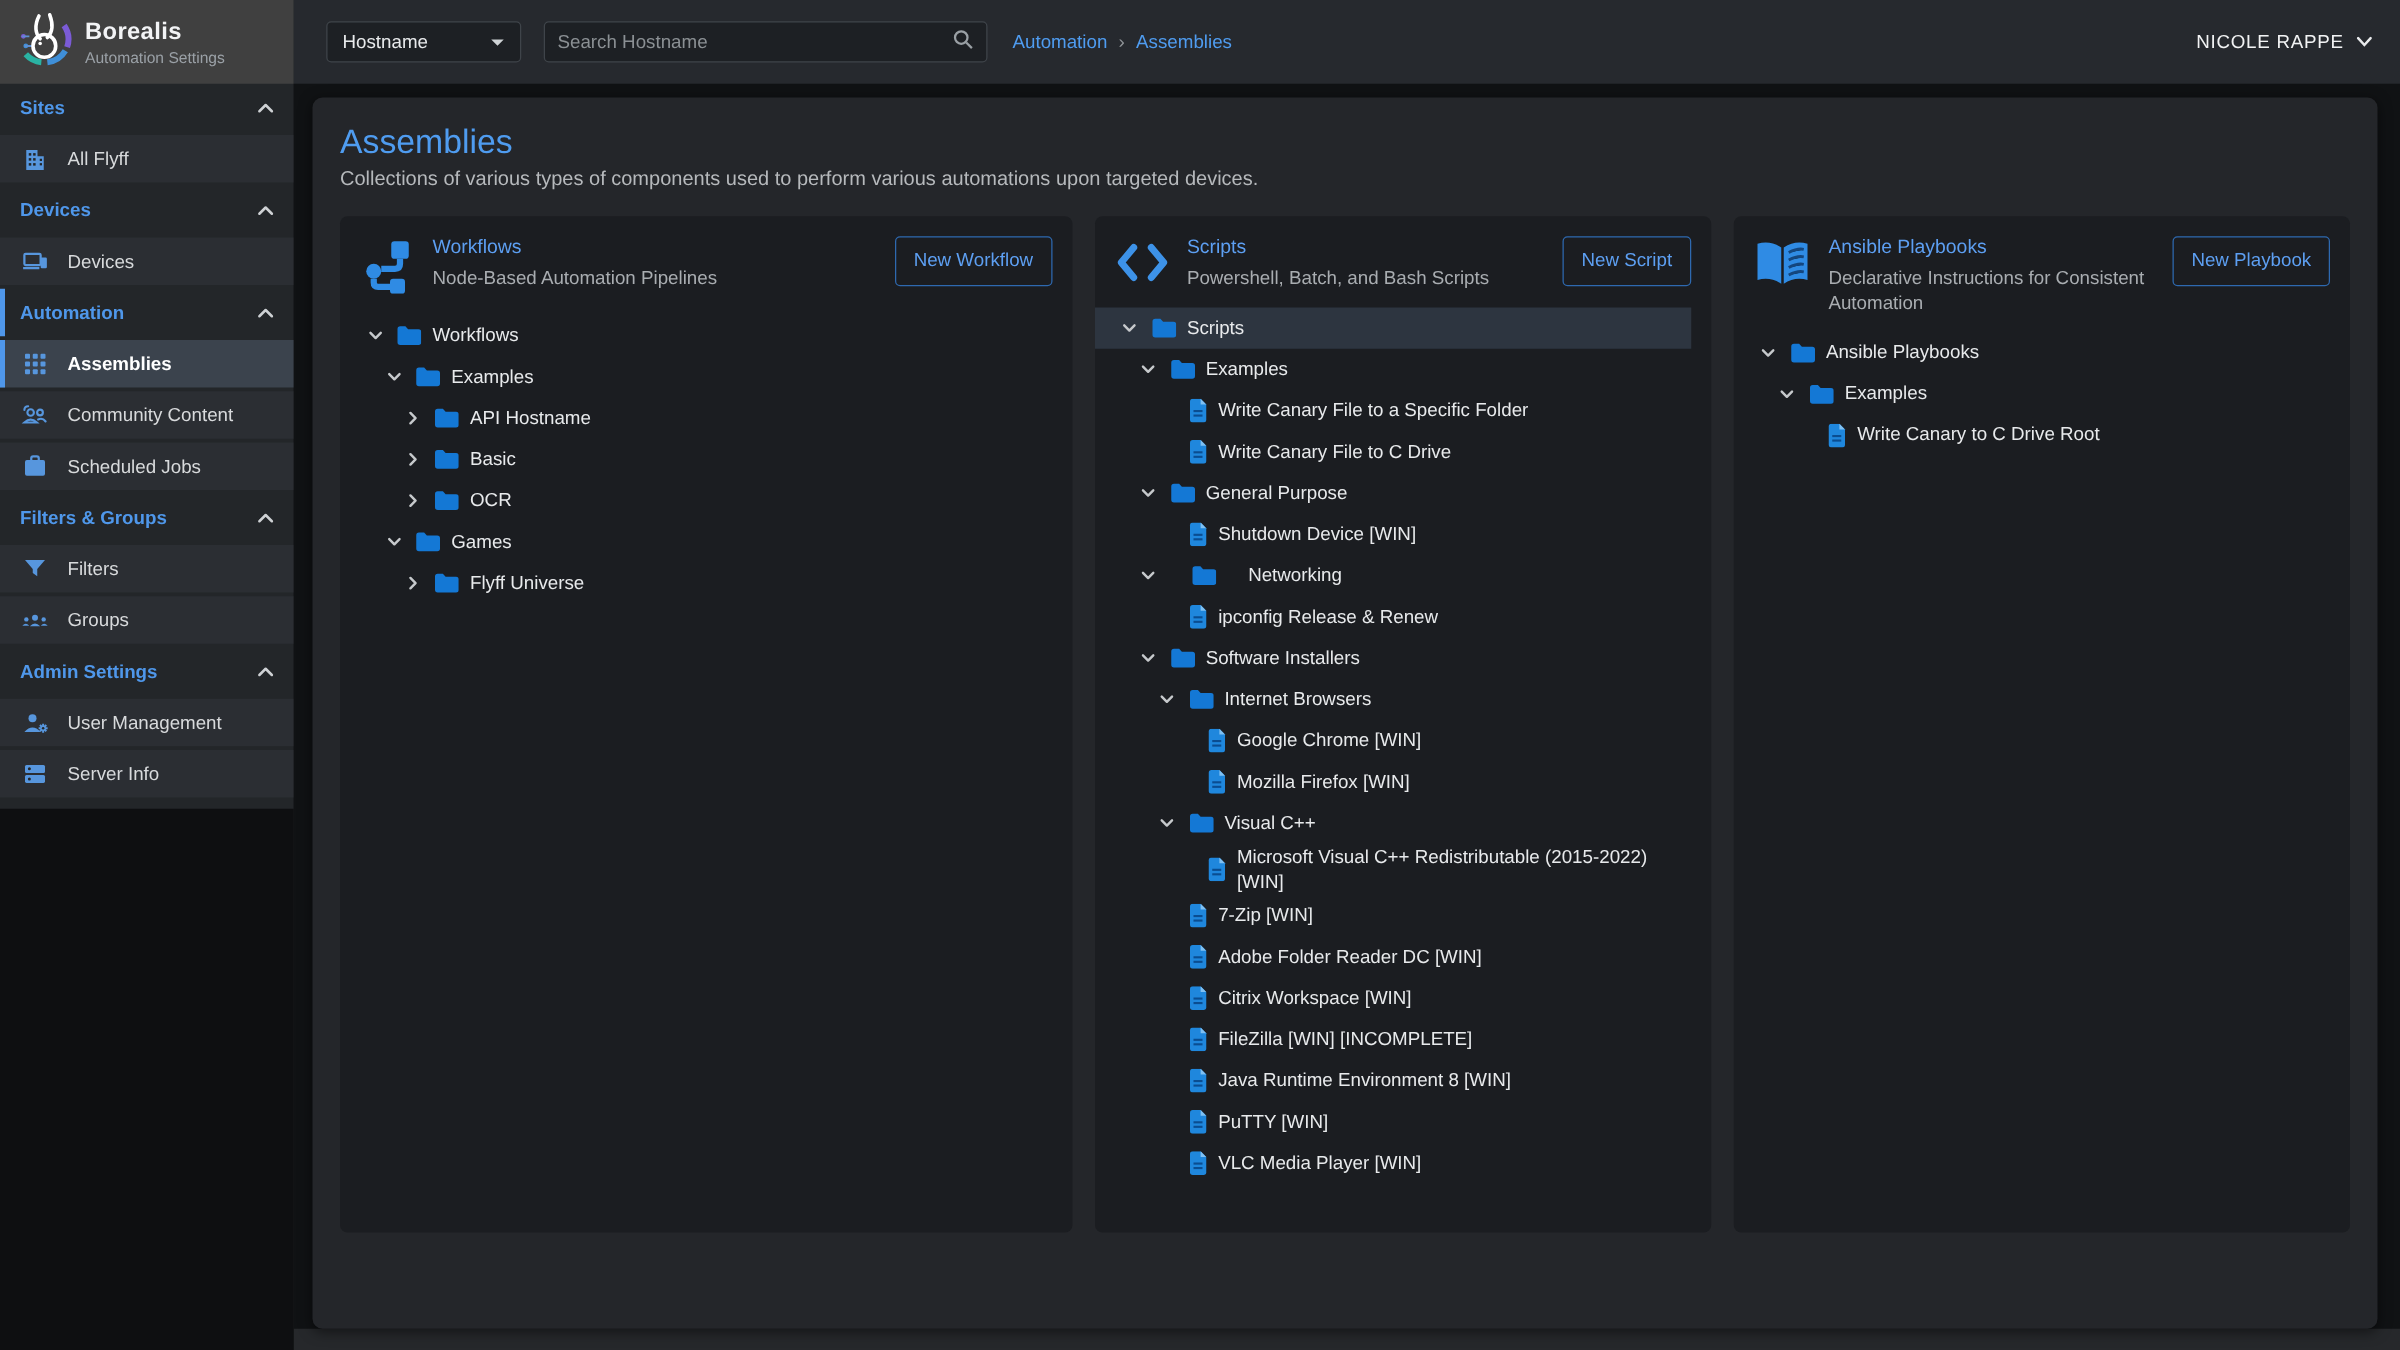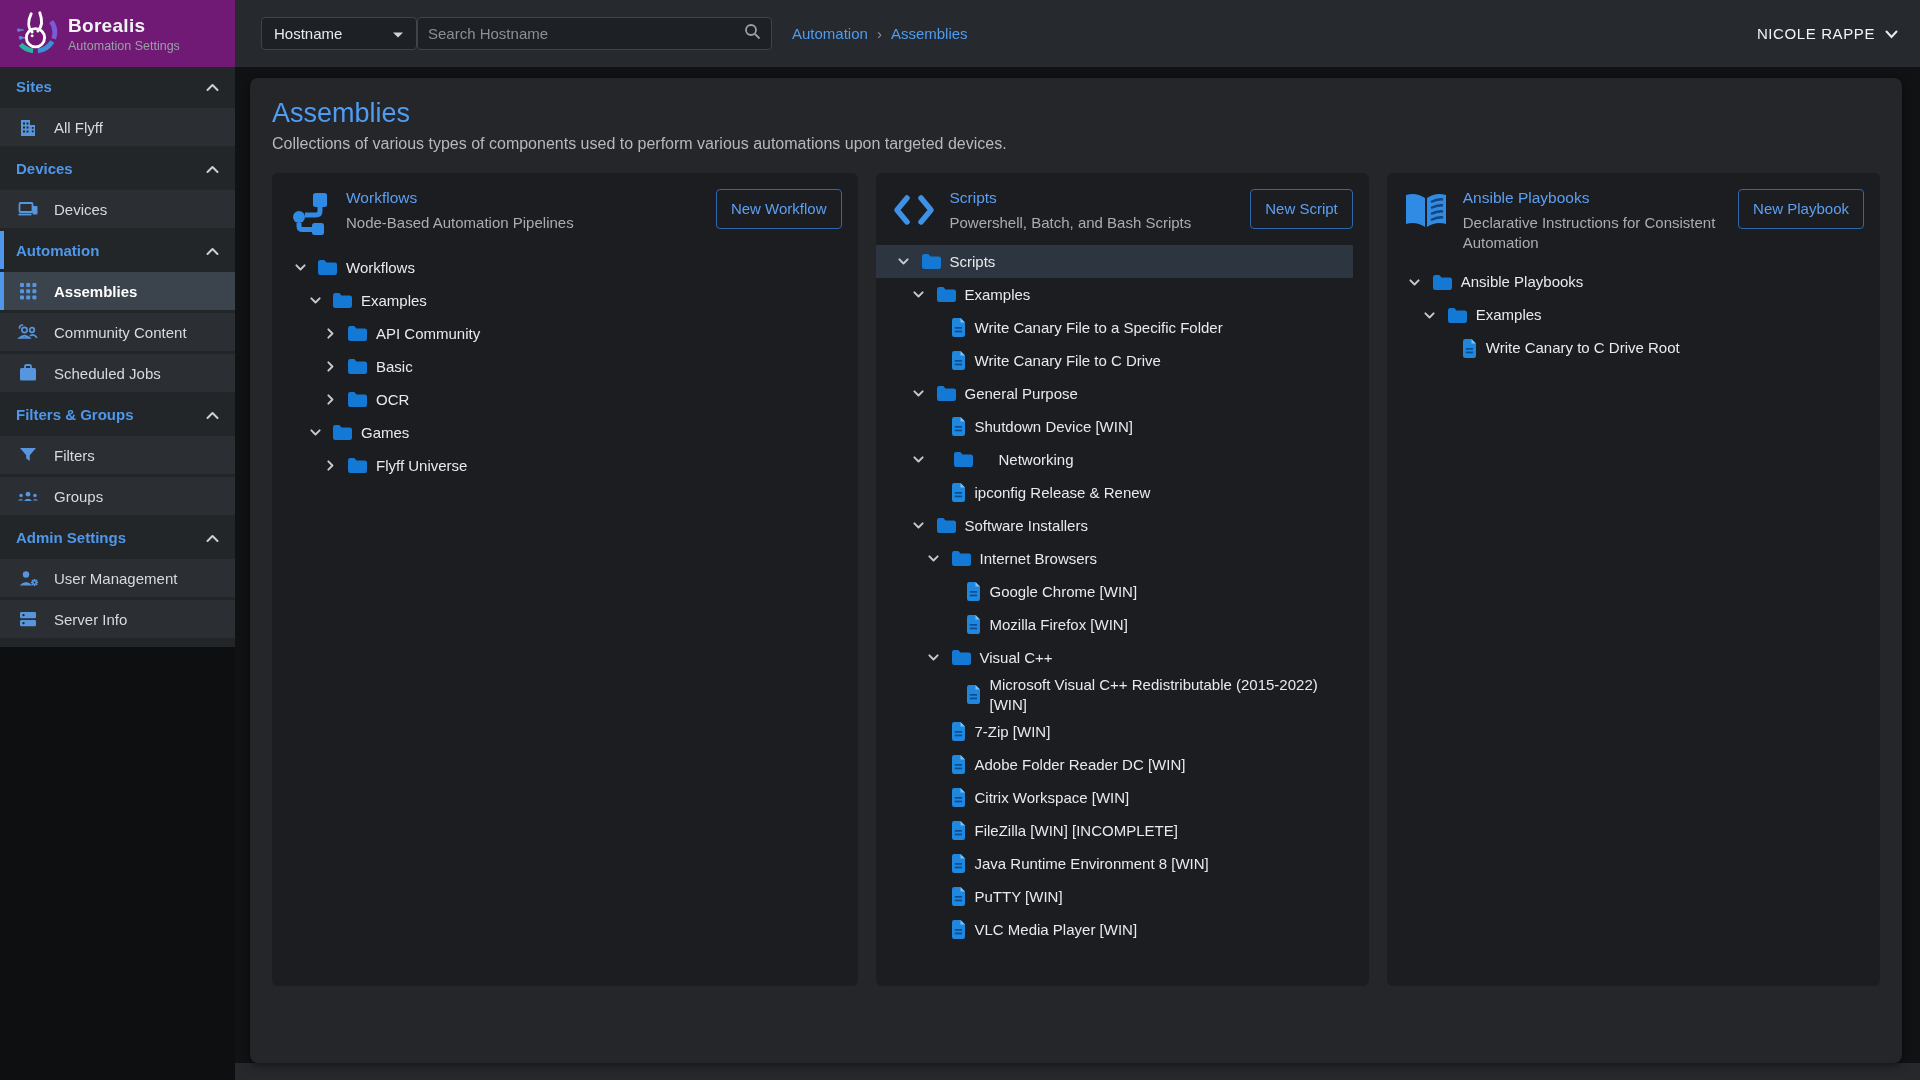--- a/index.html
+++ b/index.html
@@ -9,39 +9,39 @@
   
   .sidebar-col { position:absolute; left:0; top:0; width:235px; height:1080px; background:#0e0f11; }
   .sidebar { background:#232629; padding-bottom:6px; }
   .topbar { position:absolute; left:235px; top:0; right:0; height:67px; background:#26292e;
     display:flex; align-items:center; }
   .main { position:absolute; left:235px; top:67px; right:0; height:996px; background:#101214; }
   .card { position:absolute; left:15px; top:11px; width:1652px; height:985px;
     background:#24262a; border-radius:8px; padding:20px 22px; box-shadow:0 2px 10px rgba(0,0,0,.5); }
 
   
-  .logo-row { height:67px; background:#701a75; display:flex; align-items:center; padding:0 12px; gap:10px; }
+  .logo-row { height:67px; background:#404040; display:flex; align-items:center; padding:0 12px; gap:10px; }
   .brand-name { color:#f2f3f5; font-size:19px; font-weight:bold; letter-spacing:.3px; }
   .brand-tag { color:#9aa0a6; font-size:12.5px; margin-top:2px; }
 
   
   .section-header { height:38px; display:flex; align-items:center; justify-content:space-between;
     padding:0 16px; color:#4f97ea; font-size:15px; font-weight:bold; }
   .section-header.active { border-left:4px solid #4f97ea; padding-left:12px; }
   .side-item { height:38px; margin:3px 0; background:#2b2e33; display:flex; align-items:center;
     gap:14px; padding:0 16px; color:#d8dadc; font-size:15px; cursor:pointer; }
   .side-item.active { background:#3b434d; color:#ffffff; font-weight:bold;
     border-left:4px solid #4f97ea; padding-left:12px; }
   .side-item .ico { width:24px; display:flex; justify-content:center; }
 
   
   .host-select { margin-left:26px; width:156px; height:33px; background:#1d2024;
     border:1px solid #3f444a; border-radius:4px; display:flex; align-items:center;
     justify-content:space-between; padding:0 12px; color:#e8eaec; font-size:15px; cursor:pointer; }
-  .search-box { width:355px; height:33px; background:#1d2024;
+  .search-box { margin-left:18px; width:355px; height:33px; background:#1d2024;
     border:1px solid #3f444a; border-radius:4px; display:flex; align-items:center; padding:0 10px;gap:16px; }
   .search-box input { flex:1; background:transparent; border:none; outline:none;
     color:#d7d9db; font-size:15px; font-family:"Liberation Sans", sans-serif; }
   .search-box input::placeholder { color:#8b9094; }
   .crumbs { margin-left:20px; display:flex; align-items:center; gap:9px; font-size:15px; }
   .crumb { color:#4f9cf0; cursor:pointer; }
   .crumb-sep { color:#8f9397; font-size:15px; }
   .user-area { margin-left:auto; margin-right:22px; display:flex; align-items:center; gap:10px;
     color:#f2f3f4; font-size:15px; letter-spacing:.6px; cursor:pointer; }
 
@@ -338,21 +338,21 @@
               <span class="twisty collapsed">
                 <svg width="13" height="13" viewBox="0 0 12 12" style="display:block">
                   <path d="M2.2 4 L6 7.8 L9.8 4" stroke="#c6c9cc" stroke-width="1.8" fill="none" stroke-linecap="round" stroke-linejoin="round"></path>
                 </svg>
               </span>
               <span class="tree-ico">
                 <svg width="20" height="17" viewBox="0 0 20 17">
                   <path d="M1 3.2 q0-2.2 2.2-2.2 h4.1 l2.2 2.4 h8.3 q2.2 0 2.2 2.2 v8.2 q0 2.2-2.2 2.2 H3.2 q-2.2 0-2.2-2.2 Z" fill="#1478d5"></path>
                 </svg>
               </span>
-              <span class="tree-label">API Community</span>
+              <span class="tree-label">API Hostname</span>
             </div>
             <div class="tree-row" style="padding-left: 50px;">
               <span class="twisty collapsed">
                 <svg width="13" height="13" viewBox="0 0 12 12" style="display:block">
                   <path d="M2.2 4 L6 7.8 L9.8 4" stroke="#c6c9cc" stroke-width="1.8" fill="none" stroke-linecap="round" stroke-linejoin="round"></path>
                 </svg>
               </span>
               <span class="tree-ico">
                 <svg width="20" height="17" viewBox="0 0 20 17">
                   <path d="M1 3.2 q0-2.2 2.2-2.2 h4.1 l2.2 2.4 h8.3 q2.2 0 2.2 2.2 v8.2 q0 2.2-2.2 2.2 H3.2 q-2.2 0-2.2-2.2 Z" fill="#1478d5"></path>

